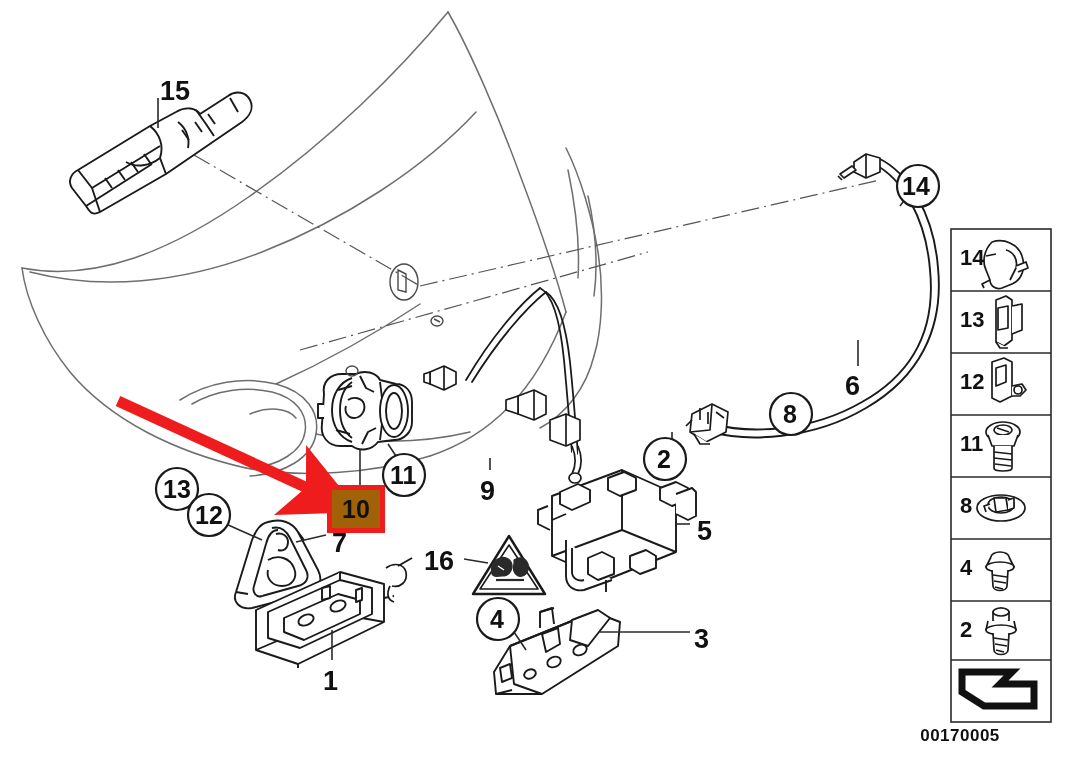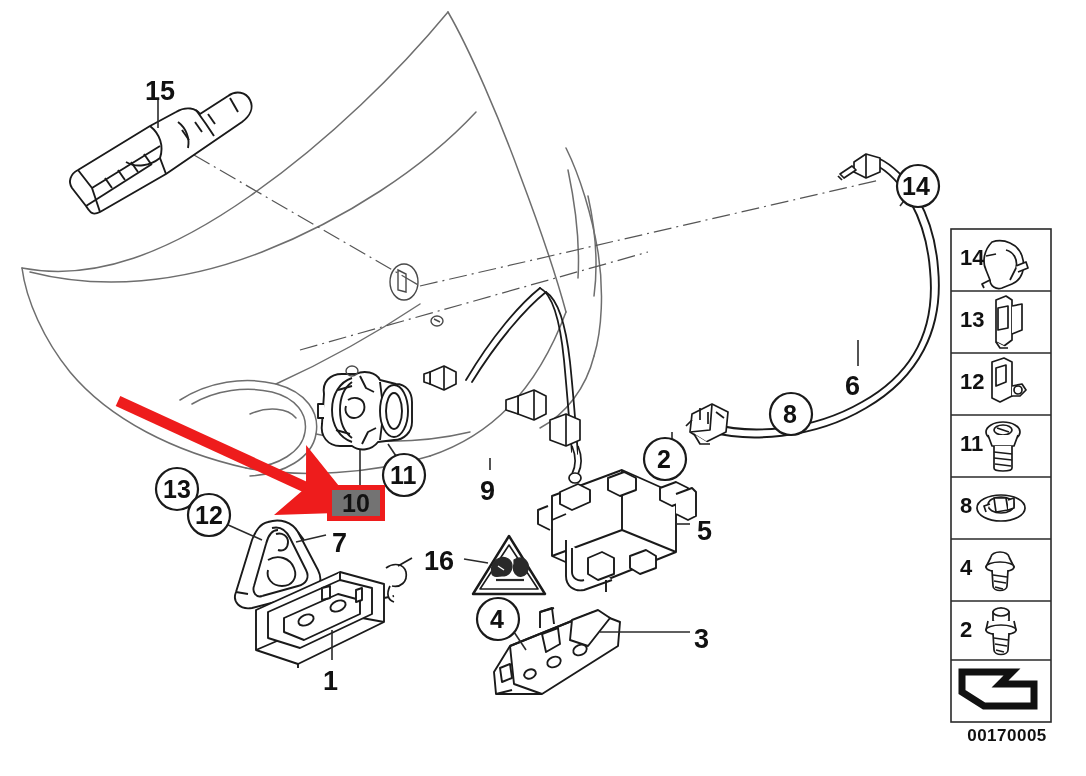--- a/index.html
+++ b/index.html
@@ -26,35 +26,35 @@
   .legend-num{
     position:absolute;
     font-family:"Liberation Sans", sans-serif;
     font-weight:bold;
     font-size:22px;
     color:#111;
     line-height:1;
   }
   #partnumber{
     position:absolute;
-    left:957px;top:726px;
+    left:910px;top:726px;
     width:100px;
     text-align:center;
     font-family:"Liberation Sans", sans-serif;
     font-weight:bold;
     font-size:17px;
     letter-spacing:0.5px;
     color:#111;
   }
   #redbox{
     position:absolute;
     left:327px;top:485px;
-    width:58px;height:36px;
+    width:58px;height:48px;
     border:5px solid #EE1C1C;
-    background:#737373;
+    background:#a16207;
     box-sizing:border-box;
   }
   #redbox-label{
     position:absolute;
     left:0;top:0;width:100%;height:100%;
     display:flex;align-items:center;justify-content:center;
     font-family:"Liberation Sans", sans-serif;
     font-weight:bold;font-size:25px;color:#111;
   }
 </style>
@@ -382,21 +382,21 @@
       <path d="M 994 638 L 1008 640"></path>
         <path d="M 995 644 L 1007 646"></path>
       <path d="M 996 650 L 1004 652"></path>
     </g>
 
     <g fill="#ffffff" stroke="#111111" stroke-width="7" stroke-linejoin="miter">
       <path d="M 962 672 L 1012 672 L 1000 684 L 1034 684 L 1034 706 L 984 706 L 962 692 Z"></path>
     </g>
   </svg>
 
-  <div class="callout-num c-plain" style="left:145px;top:78px">15</div>
+  <div class="callout-num c-plain" style="left:160px;top:78px">15</div>
   <div class="callout-num c-plain" style="left:845px;top:373px">6</div>
   <div class="callout-num c-plain" style="left:480px;top:478px">9</div>
   <div class="callout-num c-plain" style="left:697px;top:518px">5</div>
   <div class="callout-num c-plain" style="left:332px;top:530px">7</div>
   <div class="callout-num c-plain" style="left:424px;top:548px">16</div>
   <div class="callout-num c-plain" style="left:694px;top:626px">3</div>
   <div class="callout-num c-plain" style="left:323px;top:668px">1</div>
 
   <div class="callout-num c-circle" style="left:902px;top:174px">14</div>
   <div class="callout-num c-circle" style="left:783px;top:402px">8</div>

